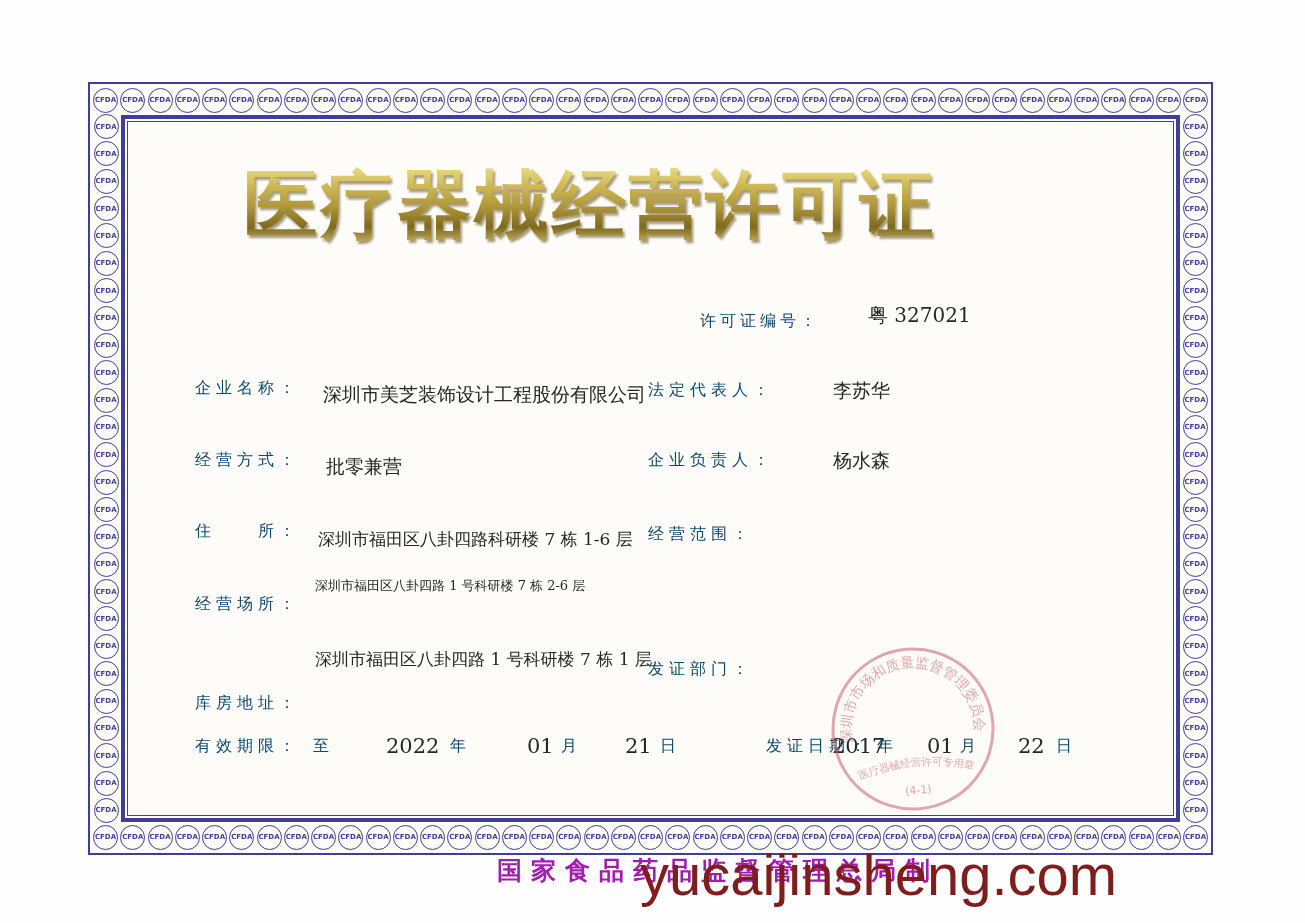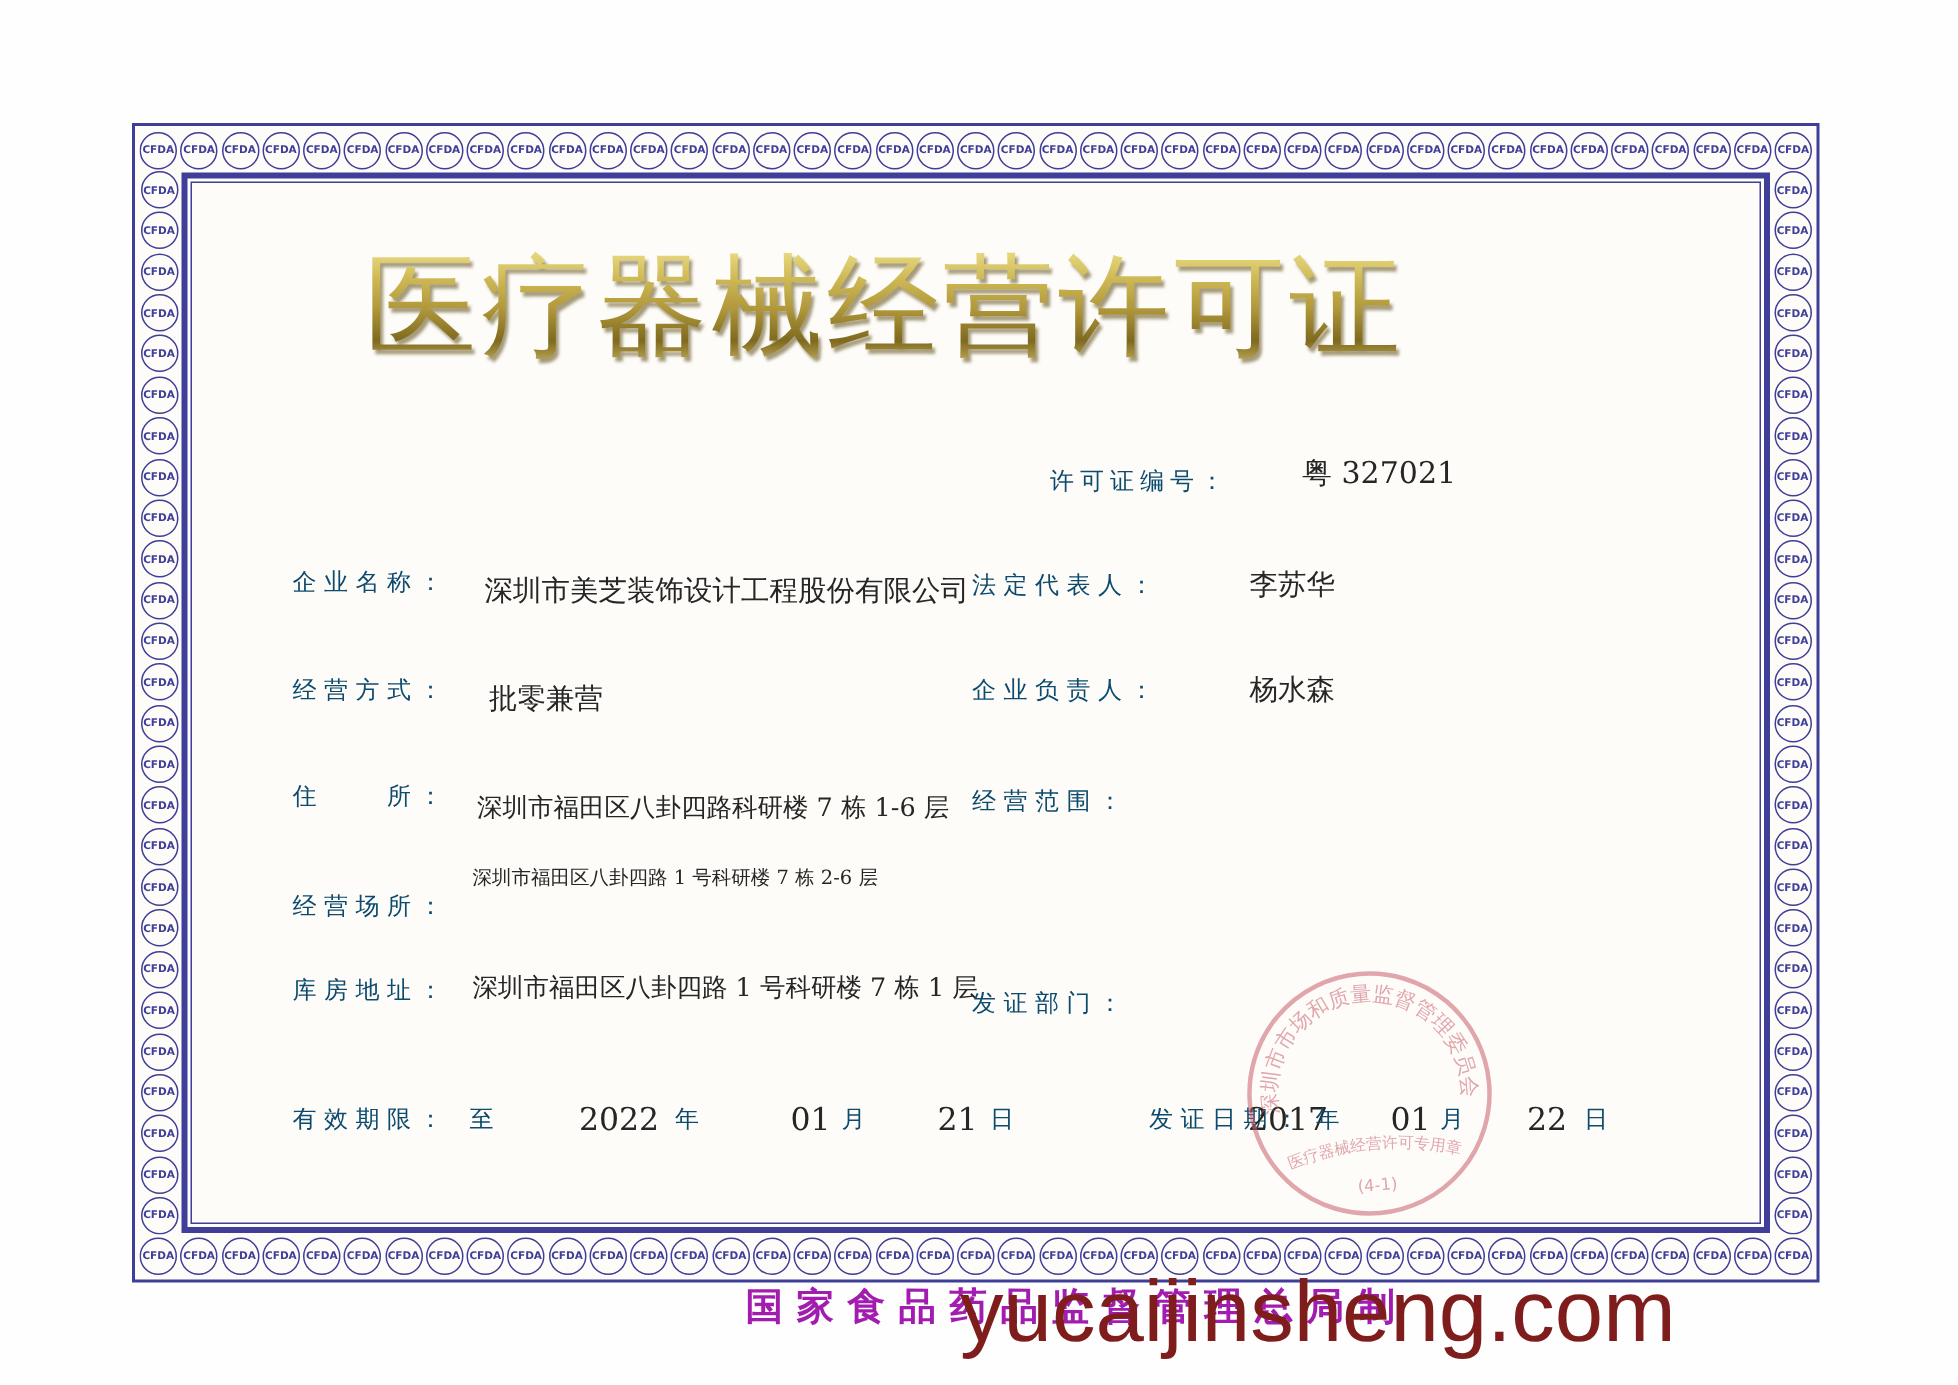--- a/index.html
+++ b/index.html
@@ -16,21 +16,21 @@
   .band-left{top:30px;bottom:30px;left:2px;width:28px;flex-direction:column;}
   .band-right{top:30px;bottom:30px;right:2px;width:28px;flex-direction:column;}
   .badge{flex:none;width:25px;height:25px;border:1.5px solid var(--bd);border-radius:50%;
     display:flex;align-items:center;justify-content:center;font-size:7px;font-weight:700;
     color:var(--bd);letter-spacing:0;background:#fdfcf8;}
   .inner-frame{position:absolute;left:31px;top:31px;right:31px;bottom:31px;border:4px solid var(--bd);}
   .inner-line{position:absolute;left:2px;top:2px;right:2px;bottom:2px;border:1px solid var(--bd);}
 
   
   .title{position:absolute;left:88px;top:164px;width:1004px;text-align:center;line-height:1.1;
-    font-size:74px;font-weight:400;letter-spacing:3px;
+    font-size:74px;font-weight:700;letter-spacing:3px;
     background:linear-gradient(180deg,#ede088 0%,#cdb753 28%,#b0973a 52%,#7e691e 78%,#cdb864 100%);
     -webkit-background-clip:text;background-clip:text;color:transparent;
     filter:drop-shadow(2px 3px 1px rgba(92,74,18,.55));}
   .lbl{position:absolute;font-size:16px;color:#0c4a6e;font-weight:400;letter-spacing:5px;
     white-space:nowrap;line-height:1.2;}
   .val{position:absolute;font-family:"DejaVu Serif","Liberation Serif",serif;color:#262626;
     white-space:nowrap;line-height:1.25;}
   .val-block{white-space:normal;line-height:22px;}
   .num{position:absolute;font-family:"DejaVu Serif","Liberation Serif",serif;color:#262626;
     font-size:21px;line-height:1.2;}
@@ -210,21 +210,21 @@
   <span class="val" style="left:833px;top:449px;font-size:19px">杨水森</span>
 
   <span class="lbl" style="left:195px;top:521px">住　　所：</span>
   <span class="val" style="left:318px;top:529px;font-size:17px">深圳市福田区八卦四路科研楼 7 栋 1-6 层</span>
   <span class="lbl" style="left:648px;top:524px">经营范围：</span>
 
   <span class="val" style="left:315px;top:578px;font-size:13px">深圳市福田区八卦四路 1 号科研楼 7 栋 2-6 层</span>
   <span class="lbl" style="left:195px;top:594px">经营场所：</span>
 
   <span class="val" style="left:315px;top:649px;font-size:17px">深圳市福田区八卦四路 1 号科研楼 7 栋 1 层</span>
-  <span class="lbl" style="left:195px;top:650px">库房地址：</span>
+  <span class="lbl" style="left:195px;top:693px">库房地址：</span>
   <span class="lbl" style="left:648px;top:659px">发证部门：</span>
 
   <span class="lbl" style="left:195px;top:736px">有效期限：</span>
   <span class="lbl" style="left:313px;top:736px">至</span>
   <span class="num" style="left:386px;top:734px">2022</span>
   <span class="lbl" style="left:450px;top:736px">年</span>
   <span class="num" style="left:527px;top:734px">01</span>
   <span class="lbl" style="left:561px;top:736px">月</span>
   <span class="num" style="left:625px;top:734px">21</span>
   <span class="lbl" style="left:660px;top:736px">日</span>

